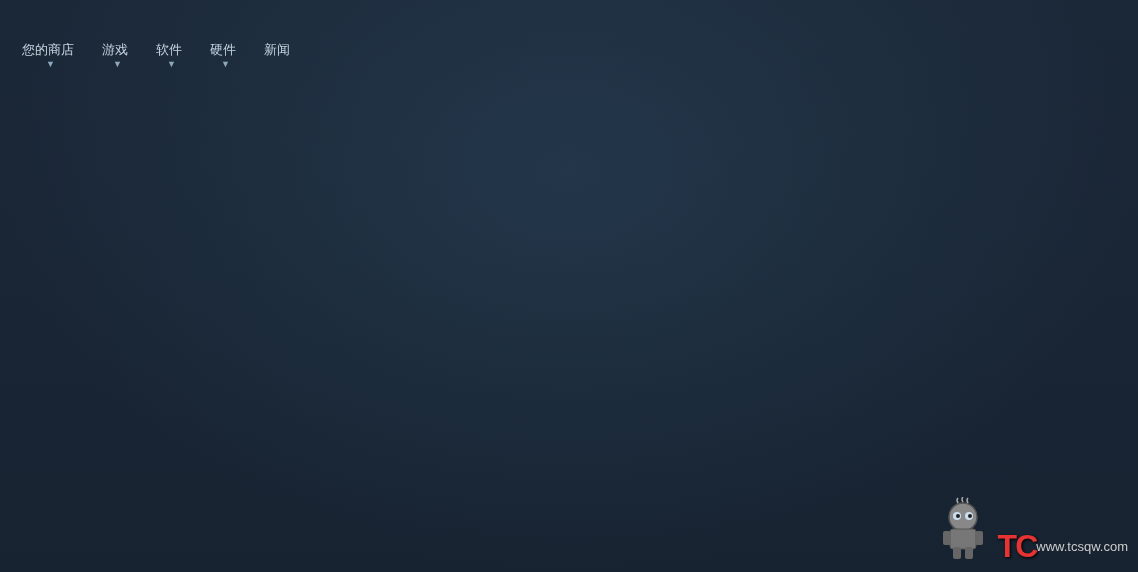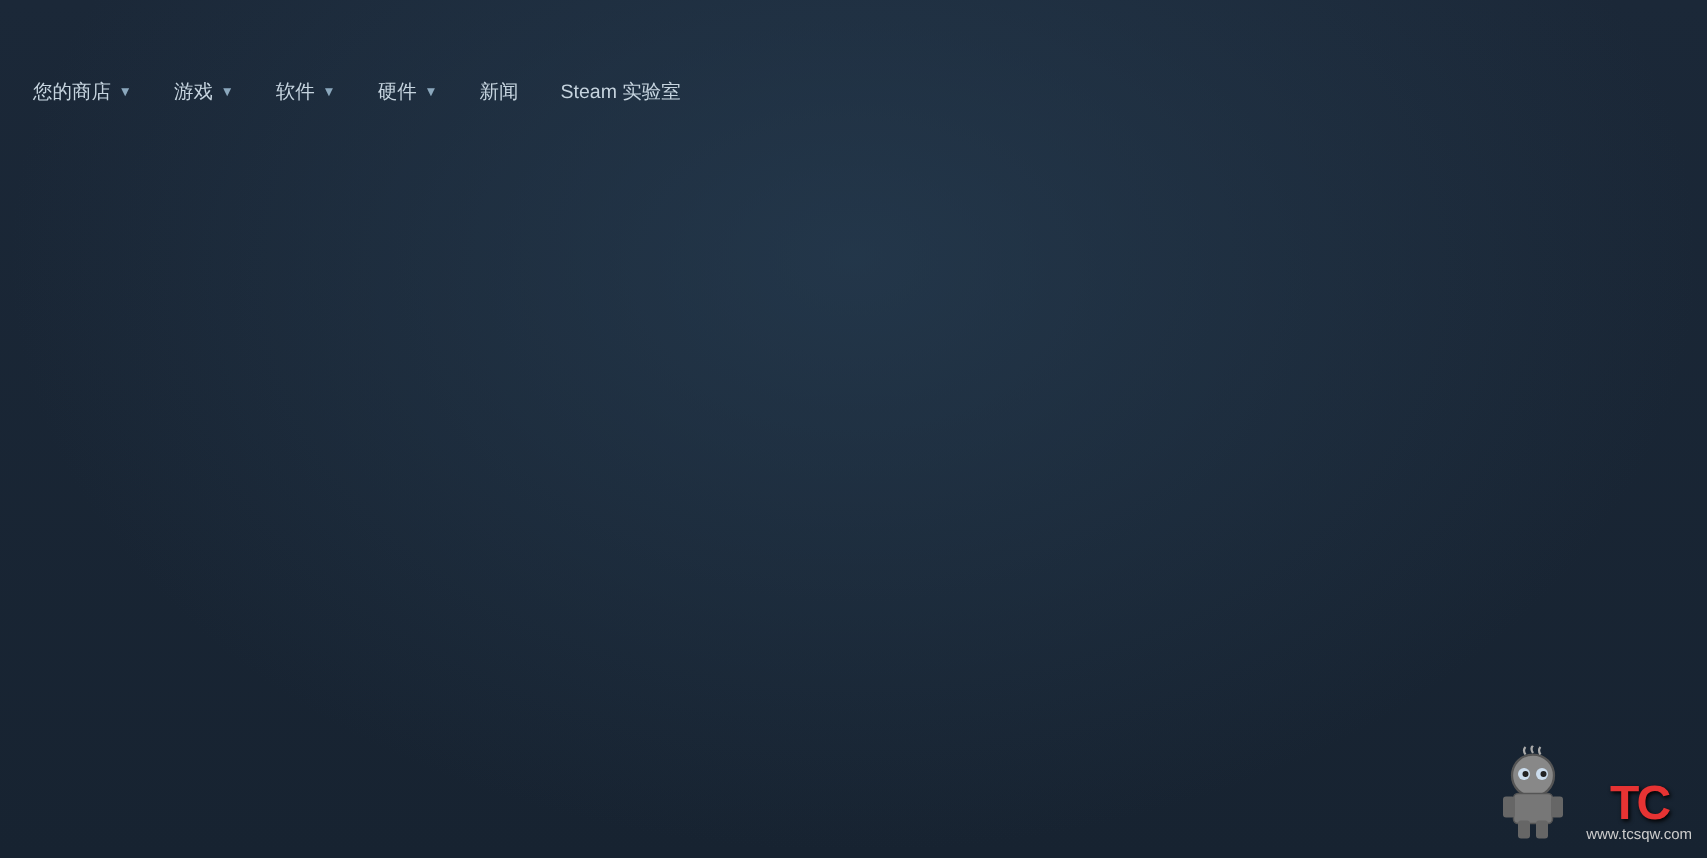--- a/index.html
+++ b/index.html
@@ -70,20 +70,21 @@
     .nav-item {
       display: flex;
       align-items: center;
       padding: 0 14px;
       height: 40px;
       color: #c6d4df;
       font-size: 13px;
       cursor: pointer;
       white-space: nowrap;
       position: relative;
+      flex-direction: column;
     }
 
     .nav-item .chevron {
       margin-left: 5px;
       font-size: 9px;
       color: #8ba8bd;
     }
 
     .nav-item.no-arrow {
       padding: 0 14px;
@@ -221,21 +222,21 @@
       font-size: 28px;
       font-weight: bold;
       color: #e63333;
       font-family: Arial, sans-serif;
       line-height: 1;
       text-shadow: 2px 2px 4px rgba(0,0,0,0.8);
     }
 
     .watermark-wrap {
       display: flex;
-      flex-direction: column;
+      flex-direction: row;
       align-items: center;
     }
   </style>
 </head>
 <body>
 
 <div class="page-wrapper">
   <div class="bg-overlay"></div>
 
   <div class="top-bar">
@@ -255,23 +256,20 @@
       <div class="nav-item">
         <span>软件</span>
         <span class="chevron">▼</span>
       </div>
       <div class="nav-item">
         <span>硬件</span>
         <span class="chevron">▼</span>
       </div>
       <div class="nav-item no-arrow">
         <span>新闻</span>
-      </div>
-      <div class="nav-item no-arrow">
-        <span>Steam 实验室</span>
       </div>
     </div>
 
     <div class="search-box">
       <input class="search-input" type="text" placeholder="搜索商店" style="">
       <button class="search-btn">
         <span>🔍</span>
       </button>
     </div>
   </nav>
@@ -316,16 +314,16 @@
         <circle cx="30" cy="19" r="2" fill="#222"></circle>
         <circle cx="42" cy="19" r="2" fill="#222"></circle>
 
         <path d="M30 6 Q28 3 30 1" stroke="#aaa" stroke-width="1.5" fill="none"></path>
         <path d="M35 5 Q33 2 35 0" stroke="#aaa" stroke-width="1.5" fill="none"></path>
         <path d="M40 6 Q38 3 40 1" stroke="#aaa" stroke-width="1.5" fill="none"></path>
       </svg>
     </div>
     <div class="watermark-wrap">
       <span class="watermark-text" style="font-size:32px; letter-spacing:-2px; color:#e63333; font-weight:900; text-shadow:1px 1px 3px #000;">TC</span>
-      <span style="color:#ccc; font-size:10px; white-space:nowrap;">www.tcsqw.com</span>
+      <span style="color:#ccc; font-size:13px; white-space:nowrap;">www.tcsqw.com</span>
     </div>
   </div>
 </div>
 
 </body></html>

